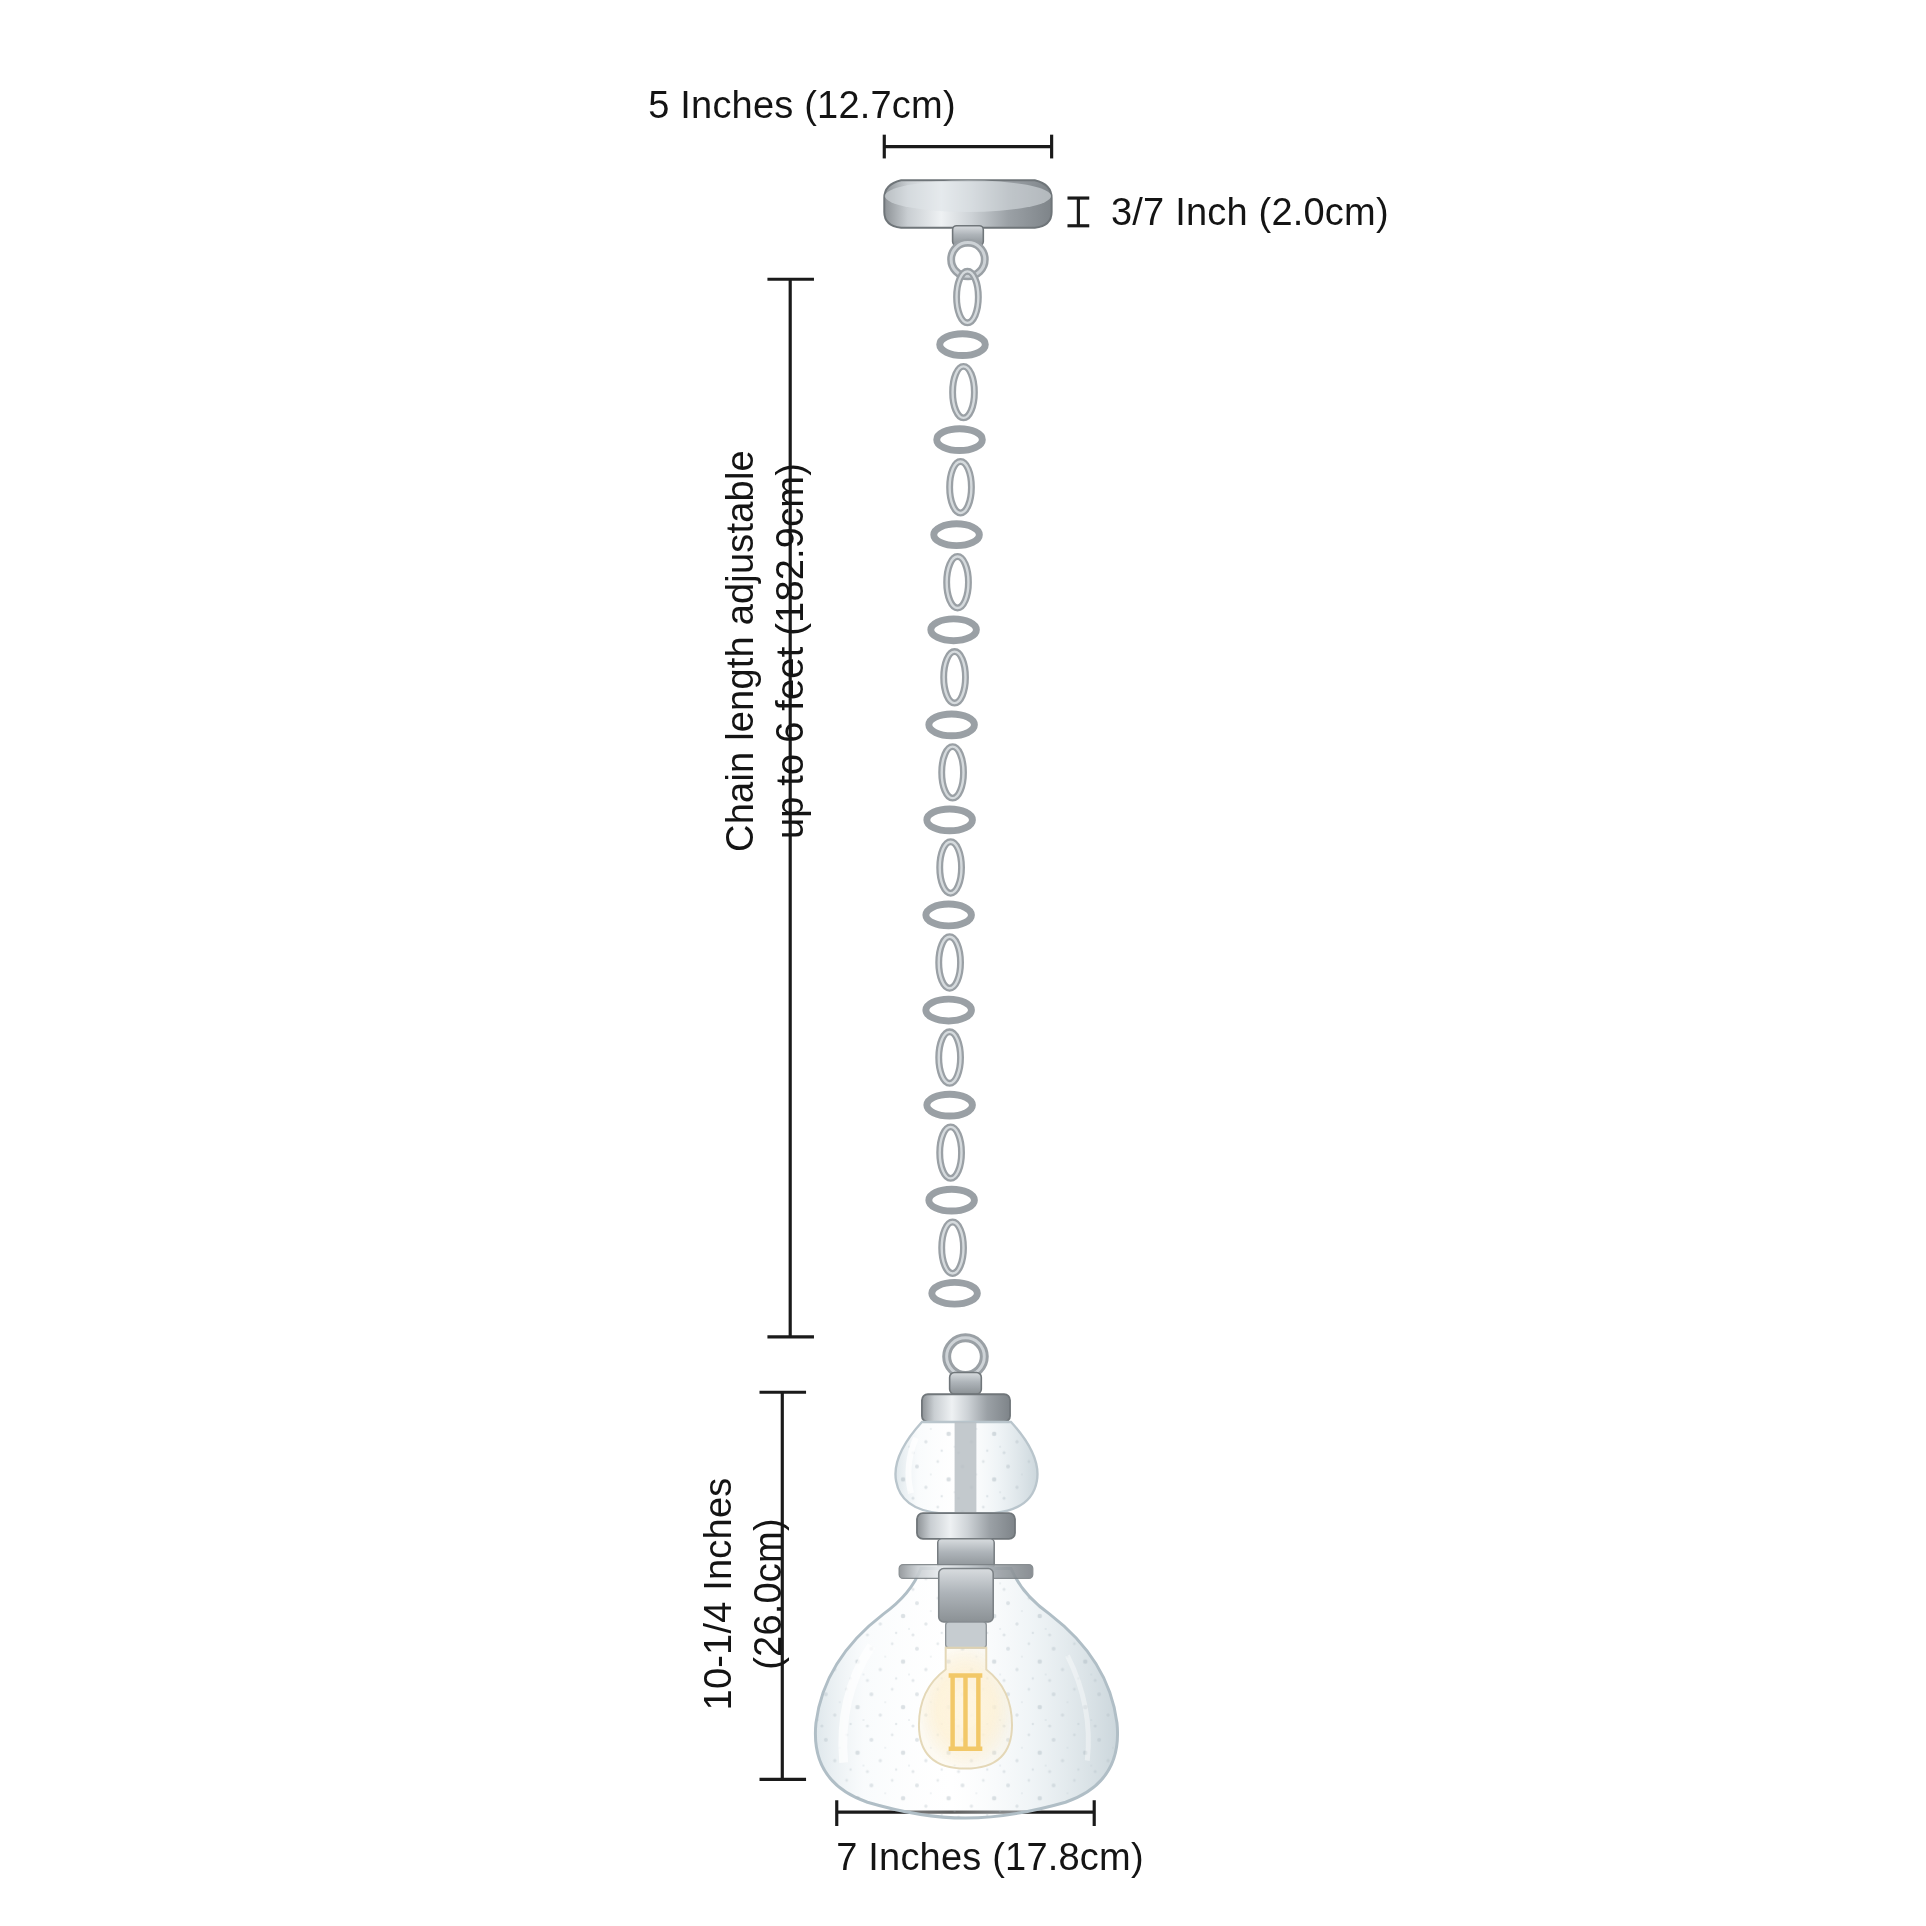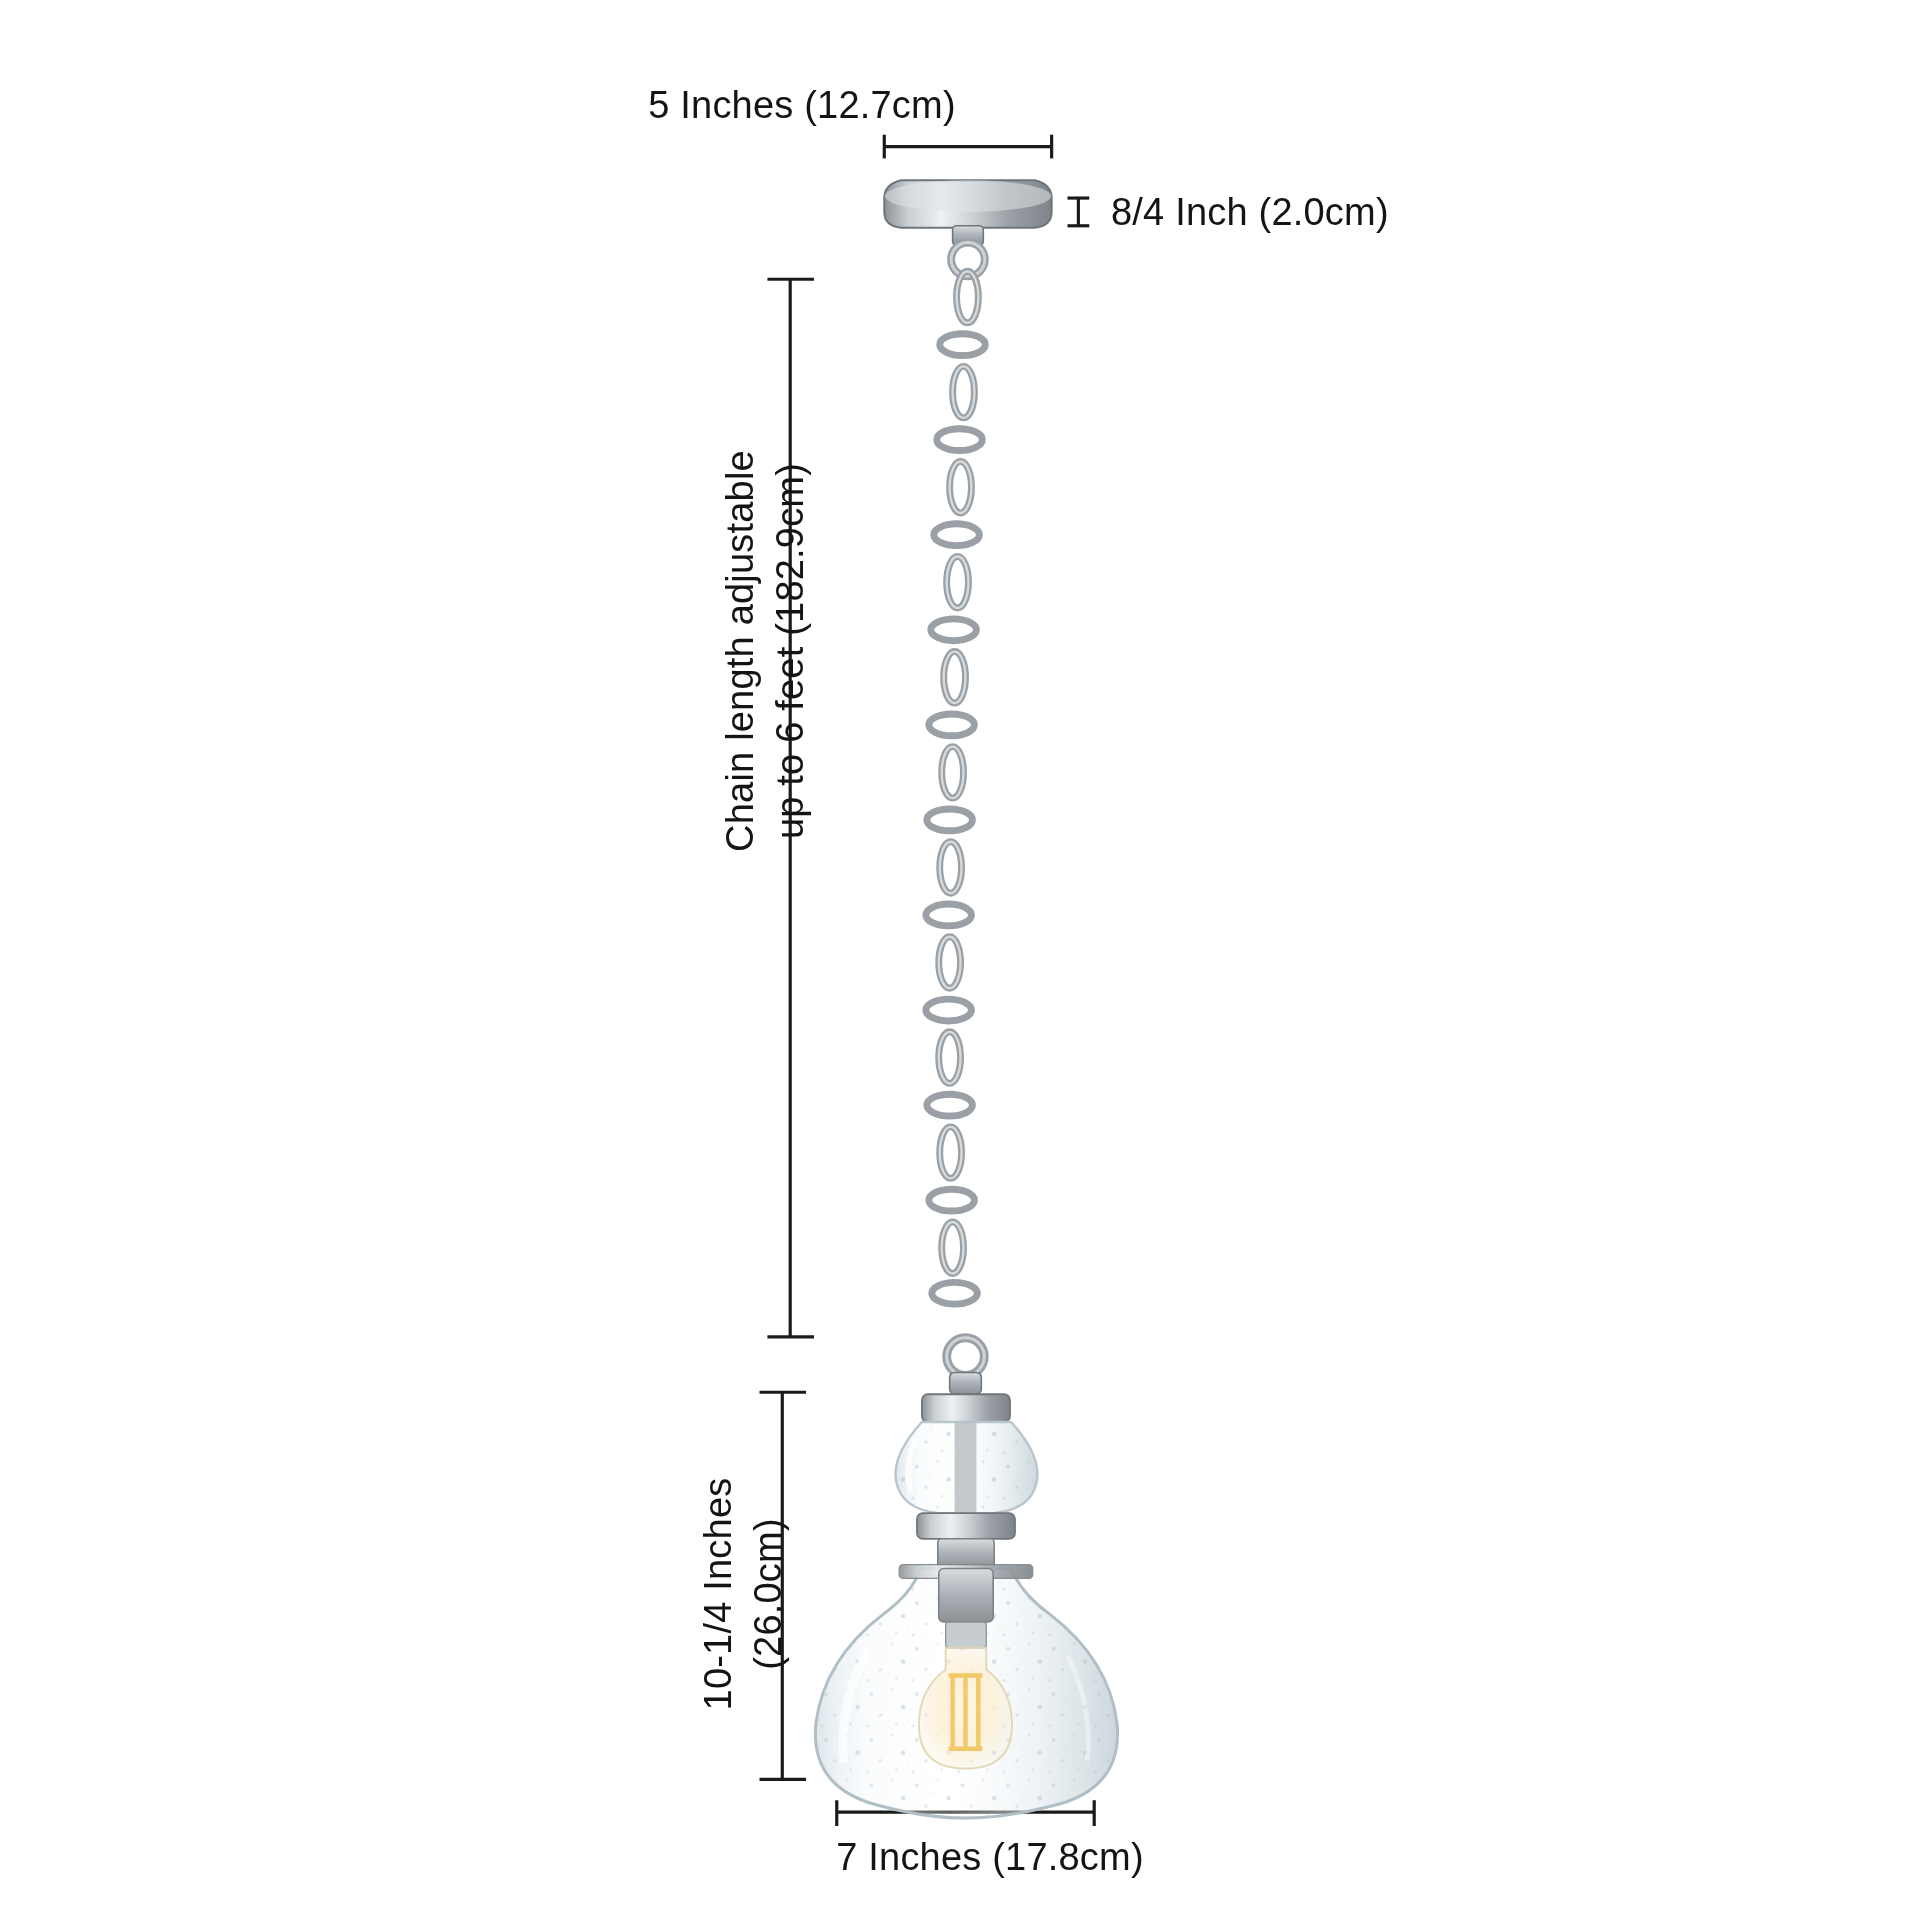--- a/index.html
+++ b/index.html
@@ -298,21 +298,21 @@
       <line x1="988" y1="1692" x2="988" y2="1766"></line>
       <line x1="958" y1="1692" x2="992" y2="1692"></line>
       <line x1="958" y1="1766" x2="992" y2="1766"></line>
     </g>
   </g>
 
 </svg>
 
 <div class="dim-label" id="label-canopy-width">5 Inches (12.7cm)</div>
 
-<div class="dim-label" id="label-canopy-height">8/4 Inch (2.0cm)</div>
+<div class="dim-label" id="label-canopy-height">3/7 Inch (2.0cm)</div>
 
 <div class="dim-label" id="label-chain">
   <span>Chain length adjustable</span><br>
   <span>up to 6 feet (182.9cm)</span>
 </div>
 
 <div class="dim-label" id="label-shade-height">
   <span>10-1/4 Inches</span><br>
   <span>(26.0cm)</span>
 </div>

